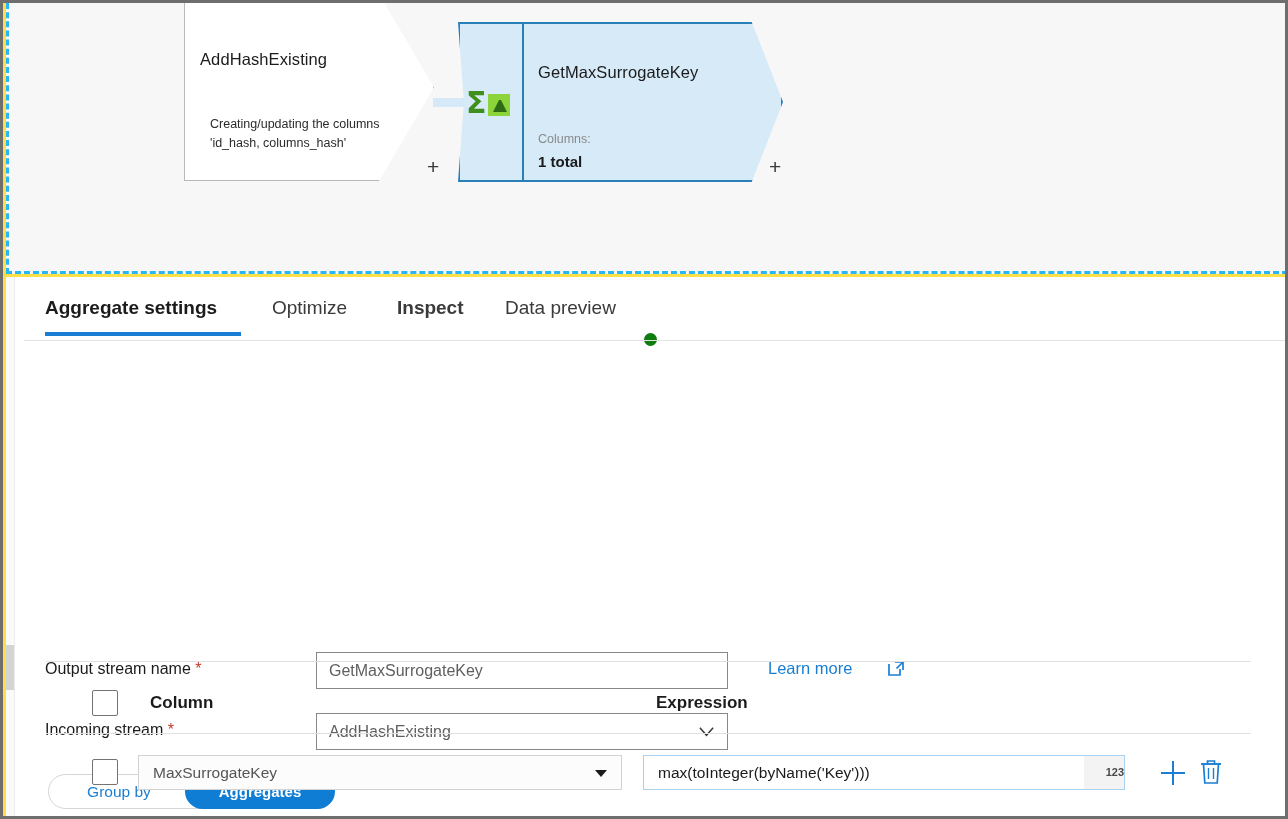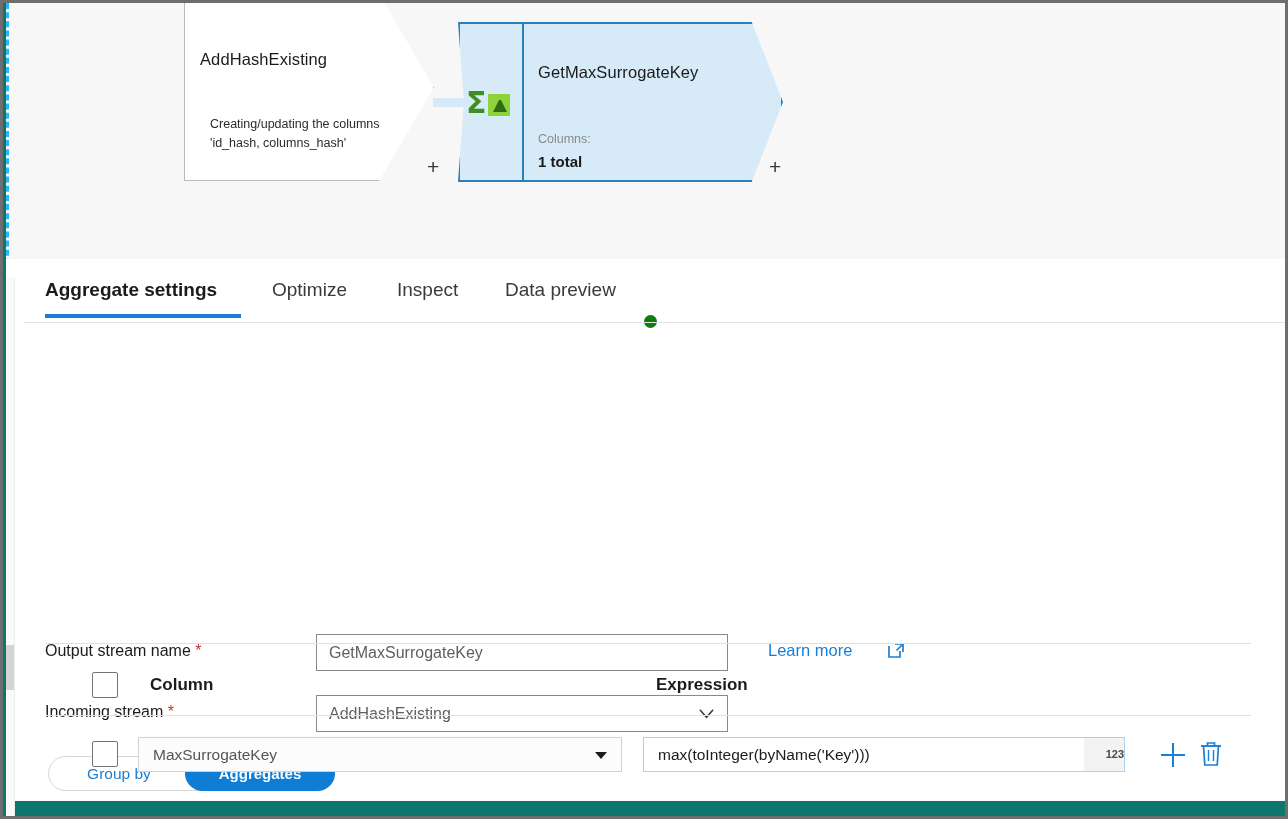--- a/index.html
+++ b/index.html
@@ -11,21 +11,21 @@
   body {
     font-family: "Liberation Sans", sans-serif;
     -webkit-font-smoothing: antialiased;
   }
 
   #screen {
     position: relative;
     width: 1288px;
     height: 819px;
     overflow: hidden;
-    background: #0f766e;
+    background: #fde047;
     box-sizing: border-box;
     border: 3px solid #6e6e6e;
   }
 
   
   .canvas {
     position: absolute;
     left: 3px;
     top: 0px;
     width: 1282px;
@@ -161,21 +161,21 @@
     font-size: 15px;
     font-weight: bold;
     color: #1b1b1b;
     white-space: nowrap;
   }
 
   
   .panel {
     position: absolute;
     left: 3px;
-    top: 256px;
+    top: 274px;
     width: 1282px;
     height: 542px;
     background: #ffffff;
   }
 
   .panel-scrollbar-track {
     position: absolute;
     left: 3px;
     top: 274px;
     width: 9px;
@@ -469,21 +469,21 @@
     </div>
 
     <div class="plus-handle plus-next">+</div>
   </div>
 
   <div class="panel">
 
     <div class="tabs">
       <div class="tab active" style="left:39px;">Aggregate settings</div>
       <div class="tab" style="left:266px;">Optimize</div>
-      <div class="tab" style="left:391px;">Inspect</div>
+      <div class="tab" style="left:391px;font-weight:bold;">Inspect</div>
       <div class="tab" style="left:499px;">Data preview</div>
       <div class="preview-dot"></div>
       <div class="tab-underline"></div>
     </div>
     <div class="tabs-rule"></div>
 
     <div class="form-label" style="left:39px; top:383px;"><span>Output stream name</span>
       <span class="req">*</span>
     </div>
     <div class="field-box" style="left:310px; top:375px; width:412px; height:37px;" placeholder="Output stream name">GetMaxSurrogateKey</div>

